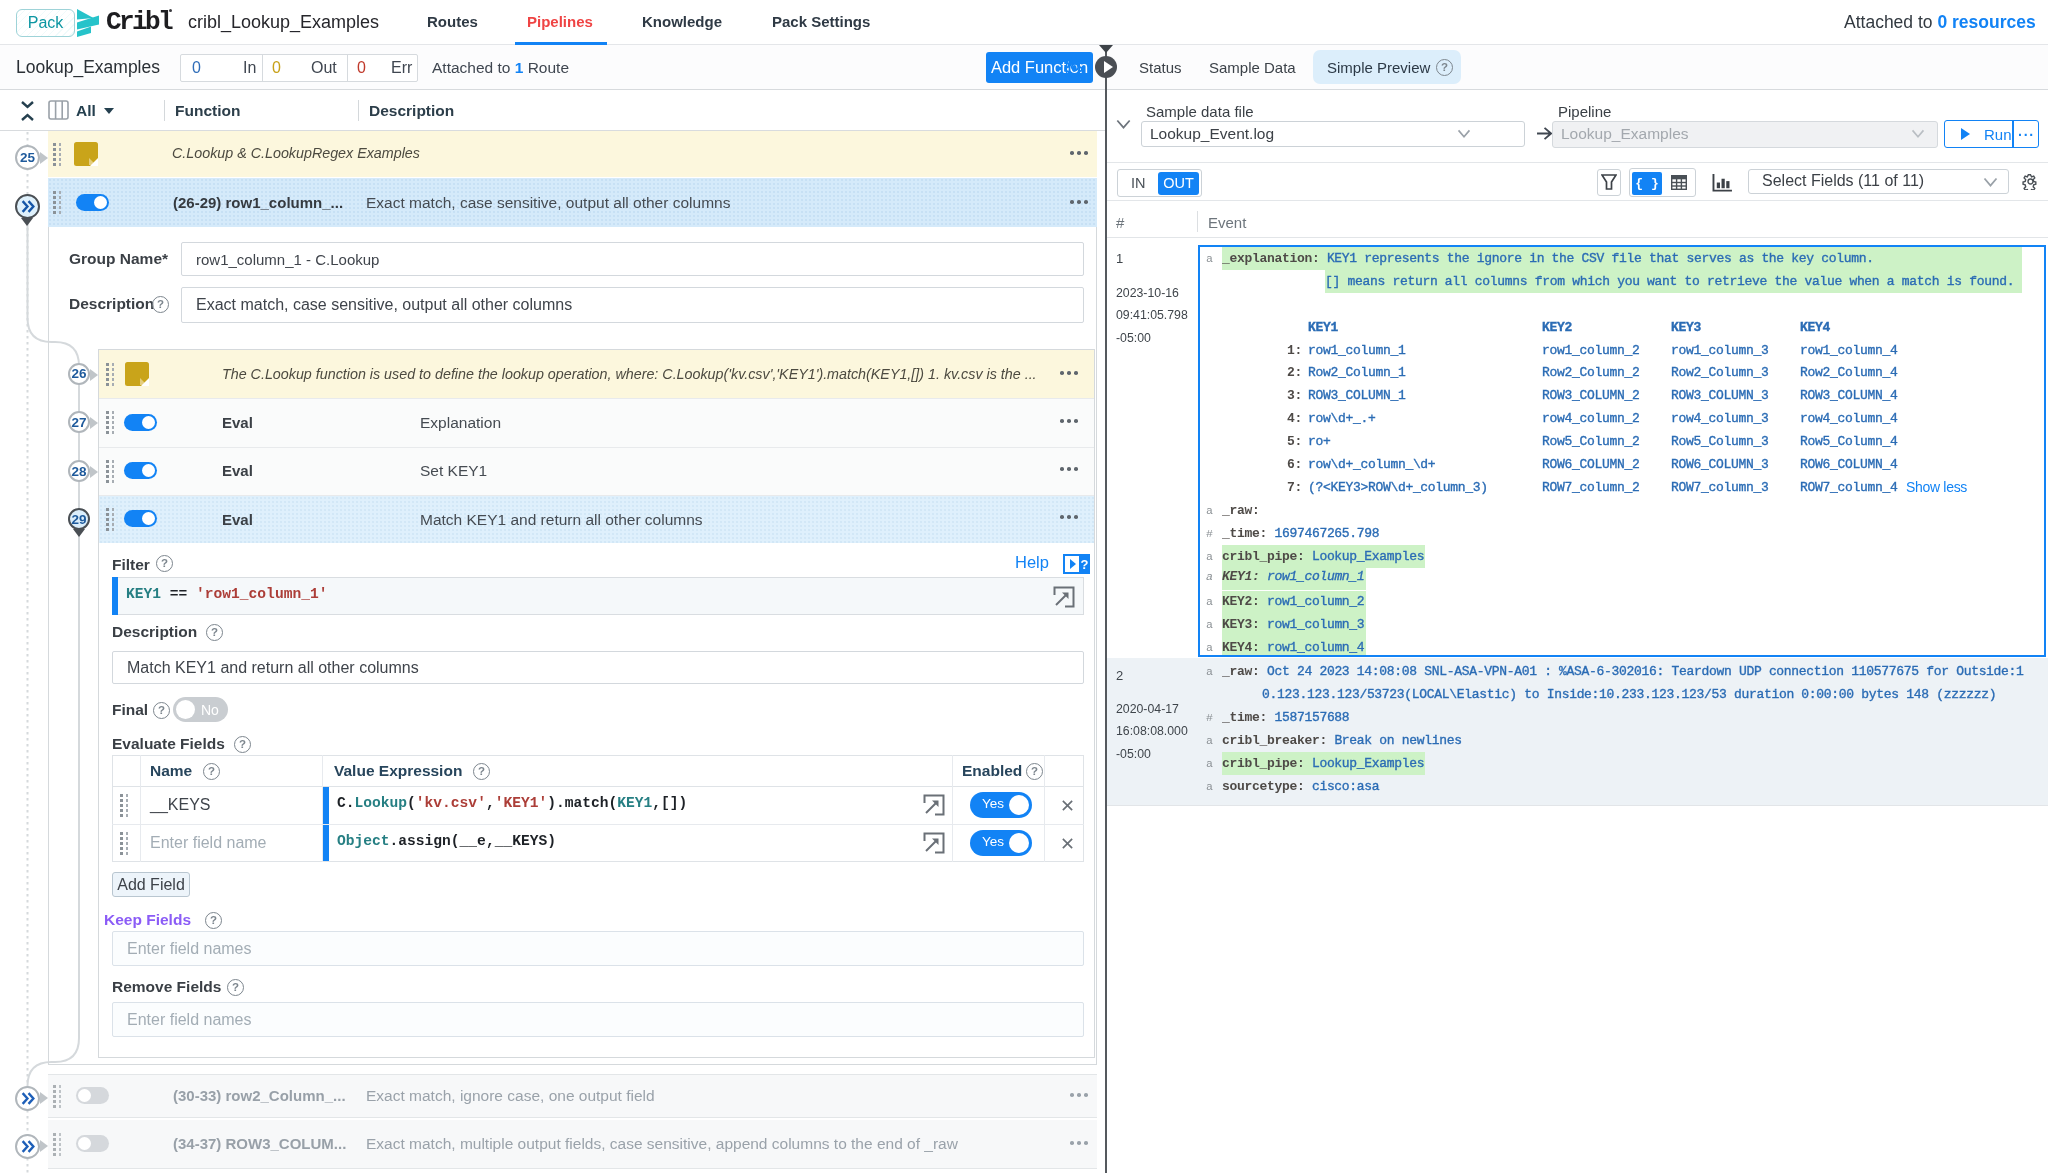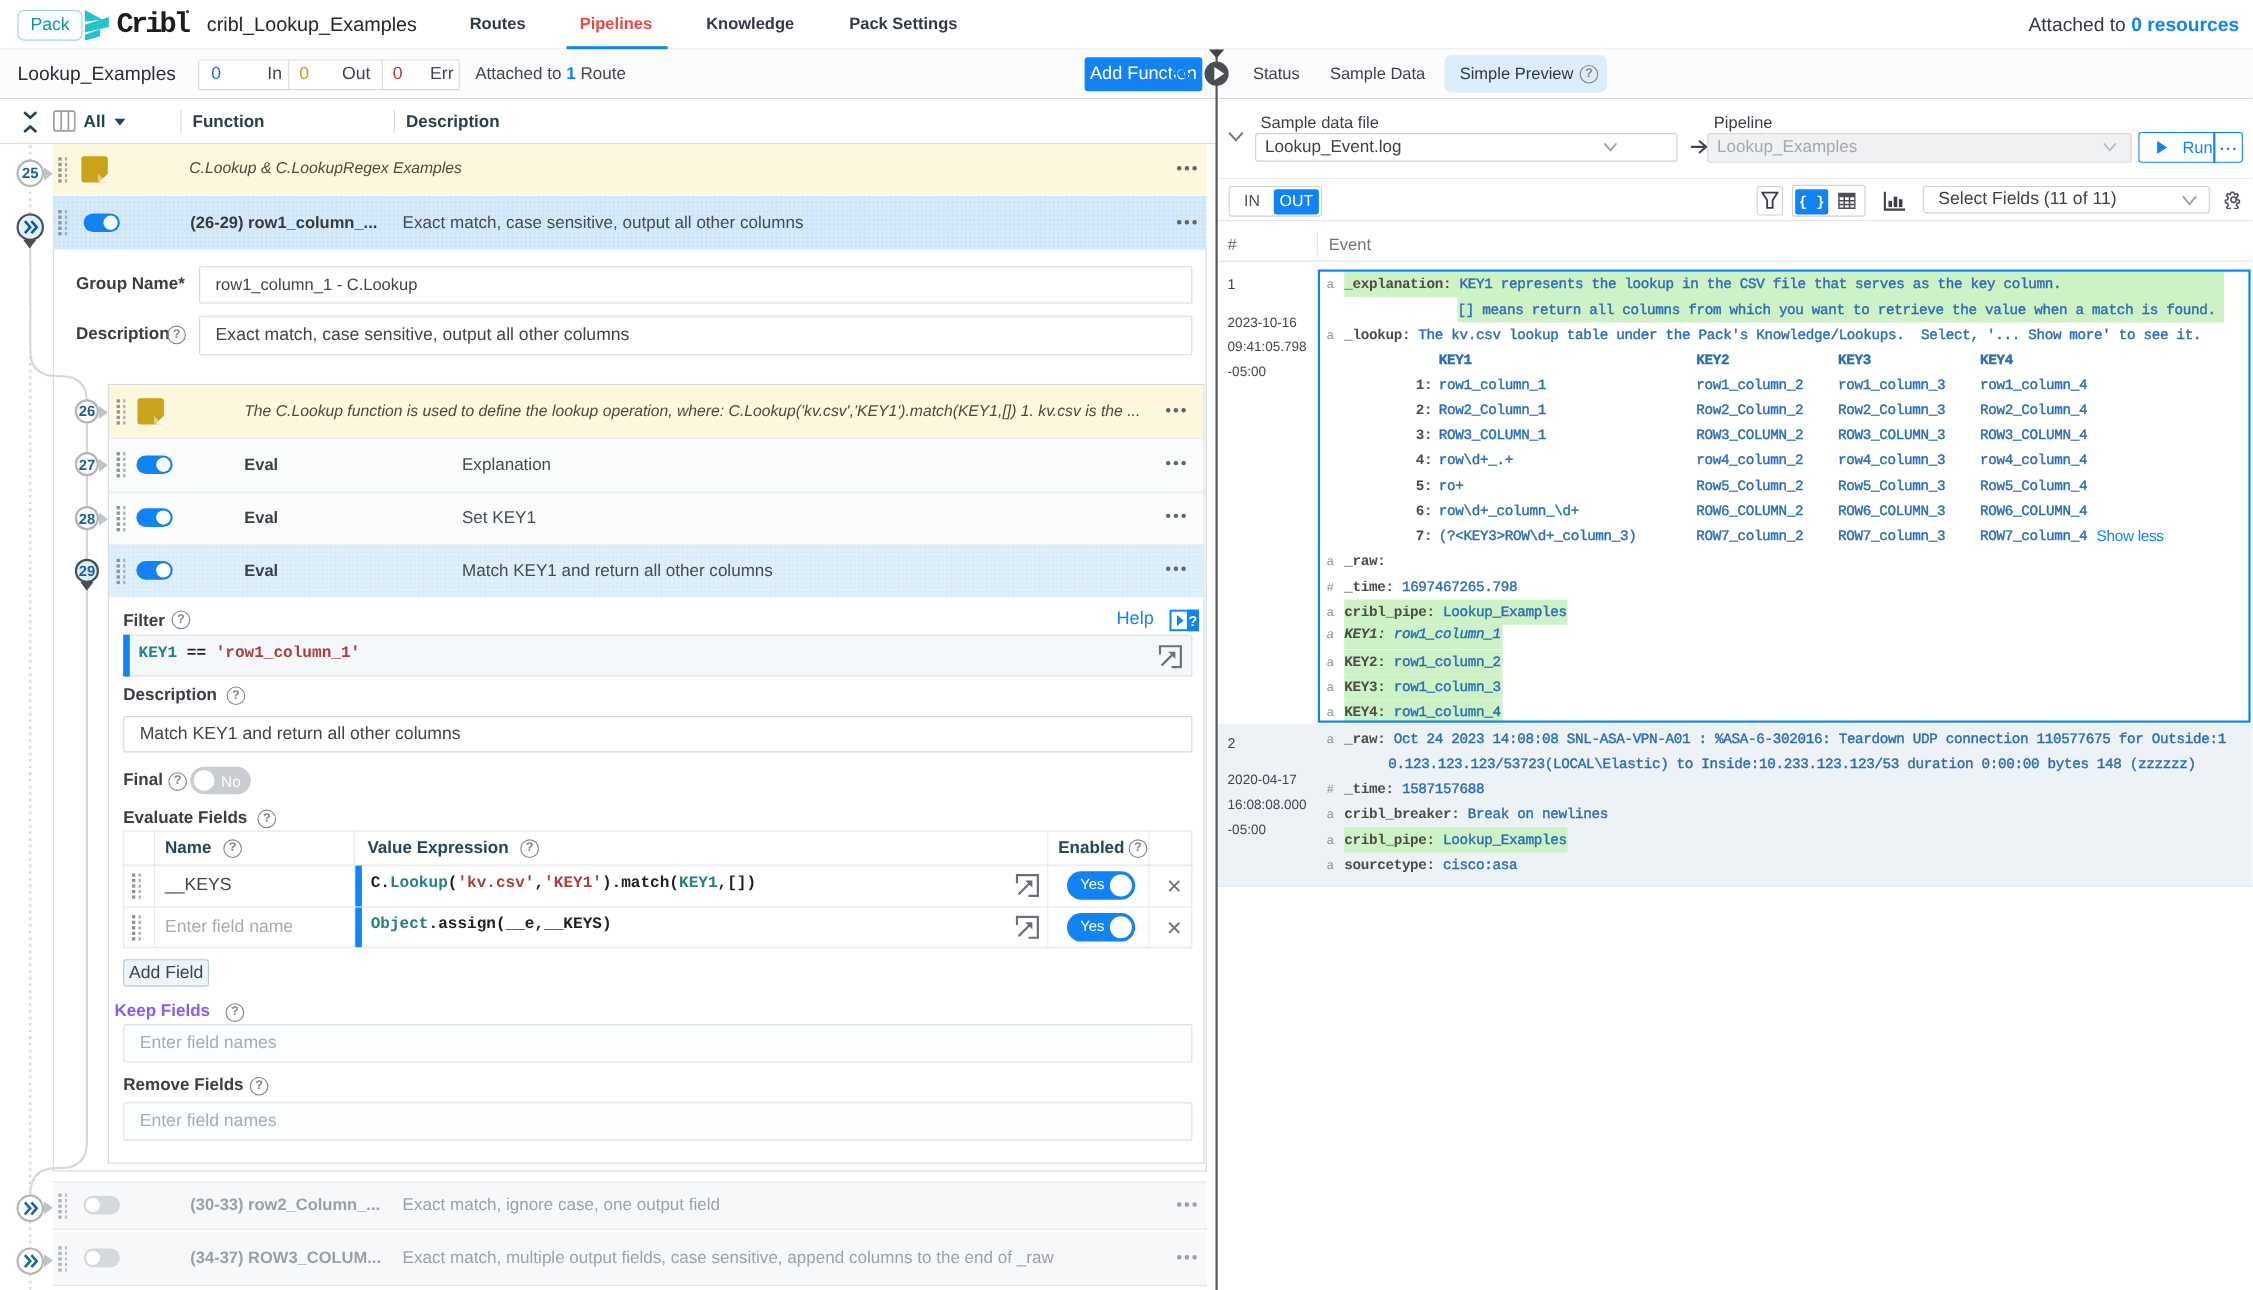--- a/index.html
+++ b/index.html
@@ -547,23 +547,22 @@
 
 <div class="grn" style="left:1222px;top:247px;width:800px;height:22.9px;"></div>
 <div class="grn" style="left:1325px;top:269.9px;width:697px;height:22.9px;"></div>
 <div class="grn" style="left:1222px;top:544.7px;width:203px;height:22.9px;"></div>
 <div class="grn" style="left:1222px;top:567.6px;width:144px;height:22.9px;"></div>
 <div class="grn" style="left:1222px;top:590.5px;width:144px;height:22.9px;"></div>
 <div class="grn" style="left:1222px;top:613.4px;width:144px;height:22.9px;"></div>
 <div class="grn" style="left:1222px;top:636.3px;width:144px;height:19.5px;"></div>
 <div class="grn" style="left:1222px;top:752px;width:203px;height:23px;"></div>
 
-<div class="el" style="top:246.9px;"><span class="t">a</span><span class="k">_explanation:</span><span class="v"> KEY1 represents the lookup in the CSV file that serves as the key column.</span></div>
+<div class="el" style="top:246.9px;"><span class="t">a</span><span class="k">_explanation:</span><span class="v"> KEY1 represents the ignore in the CSV file that serves as the key column.</span></div>
 <div class="el" style="top:269.8px;left:1325px;"><span class="v">[] means return all columns from which you want to retrieve the value when a match is found.</span></div>
-<div class="el" style="top:292.7px;"><span class="t">a</span><span class="k">_lookup:</span><span class="v"> The kv.csv lookup table under the Pack's Knowledge/Lookups.  Select, '... Show more' to see it.</span></div>
 <div class="el" style="top:315.6px;font-weight:bold;"><span class="abs v" style="left:102px;">KEY1</span><span class="abs v" style="left:336px;">KEY2</span><span class="abs v" style="left:465px;">KEY3</span><span class="abs v" style="left:594px;">KEY4</span></div>
 <div class="el" style="top:338.5px;"><span class="abs k" style="left:34px;width:62px;text-align:right;">1:</span><span class="abs v" style="left:102px;">row1_column_1</span><span class="abs v" style="left:336px;">row1_column_2</span><span class="abs v" style="left:465px;">row1_column_3</span><span class="abs v" style="left:594px;">row1_column_4</span></div>
 <div class="el" style="top:361.4px;"><span class="abs k" style="left:34px;width:62px;text-align:right;">2:</span><span class="abs v" style="left:102px;">Row2_Column_1</span><span class="abs v" style="left:336px;">Row2_Column_2</span><span class="abs v" style="left:465px;">Row2_Column_3</span><span class="abs v" style="left:594px;">Row2_Column_4</span></div>
 <div class="el" style="top:384.3px;"><span class="abs k" style="left:34px;width:62px;text-align:right;">3:</span><span class="abs v" style="left:102px;">ROW3_COLUMN_1</span><span class="abs v" style="left:336px;">ROW3_COLUMN_2</span><span class="abs v" style="left:465px;">ROW3_COLUMN_3</span><span class="abs v" style="left:594px;">ROW3_COLUMN_4</span></div>
 <div class="el" style="top:407.2px;"><span class="abs k" style="left:34px;width:62px;text-align:right;">4:</span><span class="abs v" style="left:102px;">row\d+_.+</span><span class="abs v" style="left:336px;">row4_column_2</span><span class="abs v" style="left:465px;">row4_column_3</span><span class="abs v" style="left:594px;">row4_column_4</span></div>
 <div class="el" style="top:430.1px;"><span class="abs k" style="left:34px;width:62px;text-align:right;">5:</span><span class="abs v" style="left:102px;">ro+</span><span class="abs v" style="left:336px;">Row5_Column_2</span><span class="abs v" style="left:465px;">Row5_Column_3</span><span class="abs v" style="left:594px;">Row5_Column_4</span></div>
 <div class="el" style="top:453px;"><span class="abs k" style="left:34px;width:62px;text-align:right;">6:</span><span class="abs v" style="left:102px;">row\d+_column_\d+</span><span class="abs v" style="left:336px;">ROW6_COLUMN_2</span><span class="abs v" style="left:465px;">ROW6_COLUMN_3</span><span class="abs v" style="left:594px;">ROW6_COLUMN_4</span></div>
 <div class="el" style="top:475.9px;"><span class="abs k" style="left:34px;width:62px;text-align:right;">7:</span><span class="abs v" style="left:102px;">(?&lt;KEY3&gt;ROW\d+_column_3)</span><span class="abs v" style="left:336px;">ROW7_column_2</span><span class="abs v" style="left:465px;">ROW7_column_3</span><span class="abs v" style="left:594px;">ROW7_column_4</span><span class="abs lnk" style="left:700px;font-family:'Liberation Sans',sans-serif;font-size:14px;">Show less</span></div>
 <div class="el" style="top:498.8px;"><span class="t">a</span><span class="k">_raw:</span></div>
 <div class="el" style="top:521.7px;"><span class="t">#</span><span class="k">_time:</span><span class="v"> 1697467265.798</span></div>

